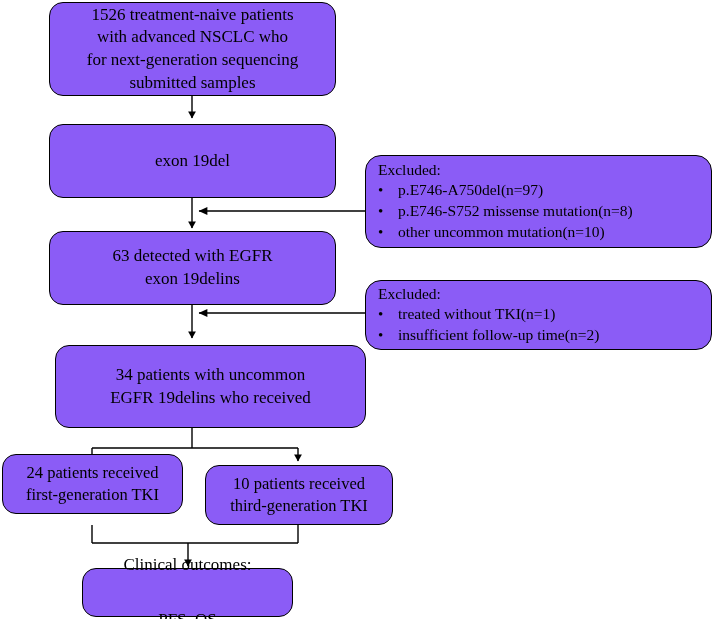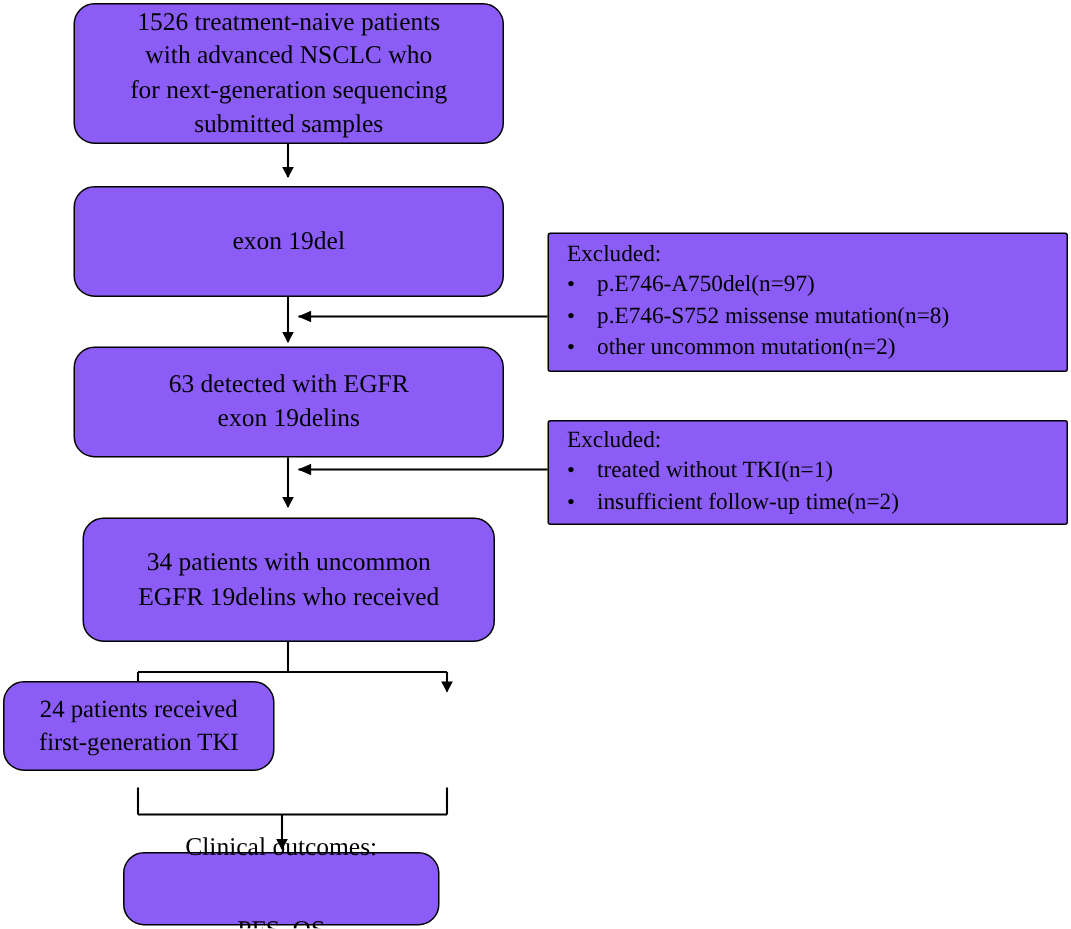--- a/index.html
+++ b/index.html
@@ -40,21 +40,21 @@
   }
   .node .line {
     display: block;
     white-space: nowrap;
   }
   .node.excl {
     align-items: flex-start;
     justify-content: center;
     text-align: left;
     padding: 6px 8px 6px 12px;
-    border-radius: 2px;
+    border-radius: 16px;
   }
   .excl-title {
     display: block;
     white-space: nowrap;
   }
   .excl-list {
     display: block;
     margin: 0;
     padding: 0;
     list-style: none;
@@ -128,21 +128,21 @@
       <li>
         <span class="excl-bullet">•</span>
         <span>p.E746-A750del(n=97)</span>
       </li>
       <li>
         <span class="excl-bullet">•</span>
         <span>p.E746-S752 missense mutation(n=8)</span>
       </li>
       <li>
         <span class="excl-bullet">•</span>
-        <span>other uncommon mutation(n=2)</span>
+        <span>other uncommon mutation(n=10)</span>
       </li>
     </ul>
   </div>
 
   <div class="node" style="left:49px; top:231px; width:287px; height:74px; font-size:17px;">
     <span class="line">63 detected with EGFR</span>
     <span class="line">exon 19delins</span>
   </div>
 
   <div class="node excl" style="left:365px; top:280px; width:347px; height:70px; font-size:15.5px;">
@@ -152,29 +152,33 @@
         <span class="excl-bullet">•</span>
         <span>treated without TKI(n=1)</span>
       </li>
       <li>
         <span class="excl-bullet">•</span>
         <span>insufficient follow-up time(n=2)</span>
       </li>
     </ul>
   </div>
 
-  <div class="node" style="left:55px; top:345px; width:275px; height:83px; font-size:17px;text-align:right;">
+  <div class="node" style="left:55px; top:345px; width:311px; height:83px; font-size:17px;text-align:right;">
     <span class="line">34 patients with uncommon</span>
     <span class="line">EGFR 19delins who received</span>
   </div>
 
   <div class="node" style="left:2px; top:454px; width:181px; height:60px; font-size:16.5px;">
     <span class="line">24 patients received</span>
     <span class="line">first-generation TKI</span>
   </div>
 
+  <div class="node" style="left:205px; top:465px; width:188px; height:60px; font-size:16.5px;">
+    <span class="line">10 patients received</span>
+    <span class="line">third-generation TKI</span>
+  </div>
 
   <div class="node" style="left:82px; top:568px; width:211px; height:49px; font-size:17px;gap:32px;">
     <span class="line">Clinical outcomes:</span>
     <span class="line">PFS, OS</span>
   </div>
 
 </div>
 
 </body></html>

